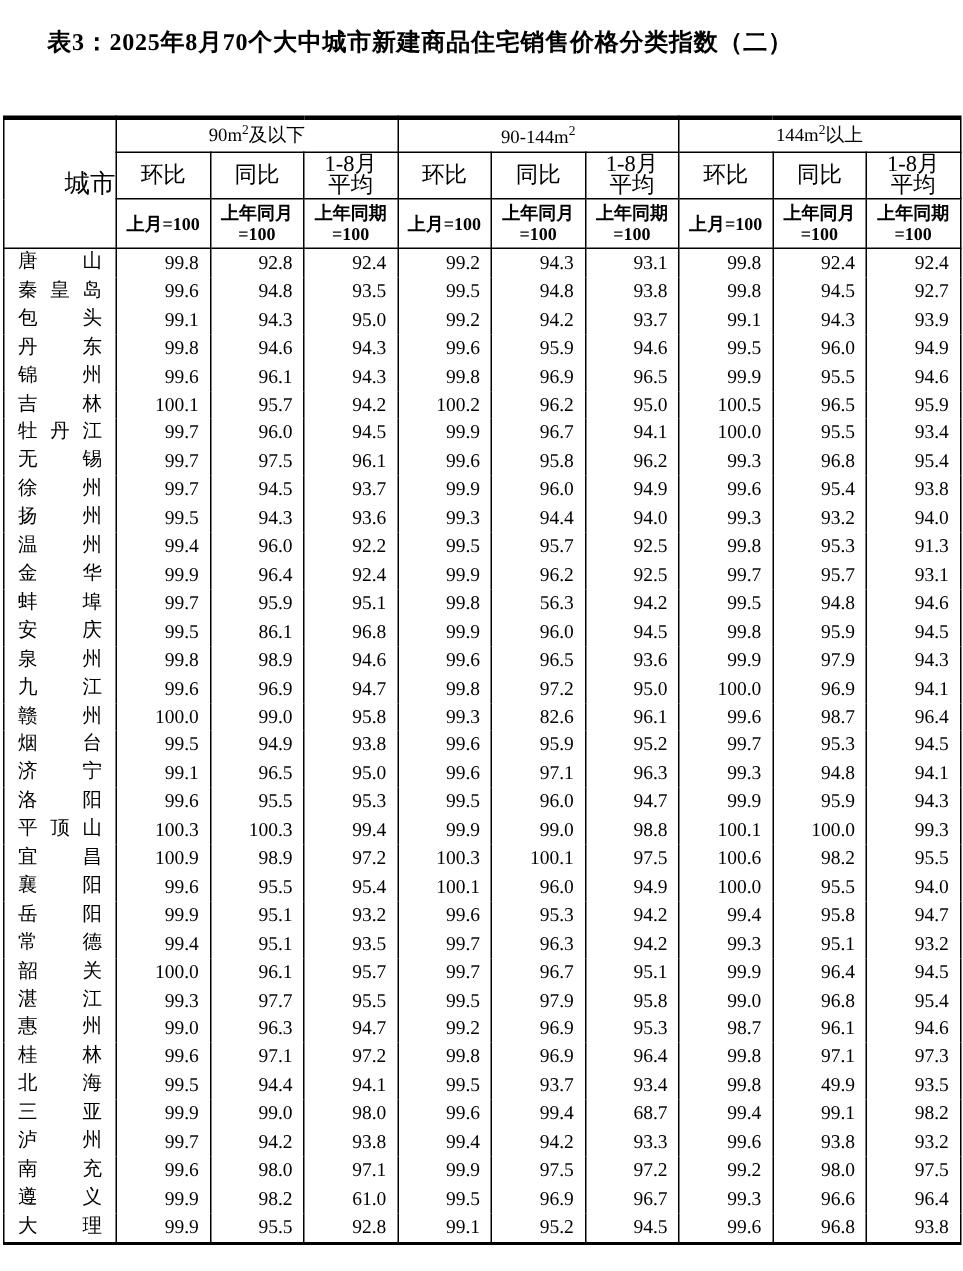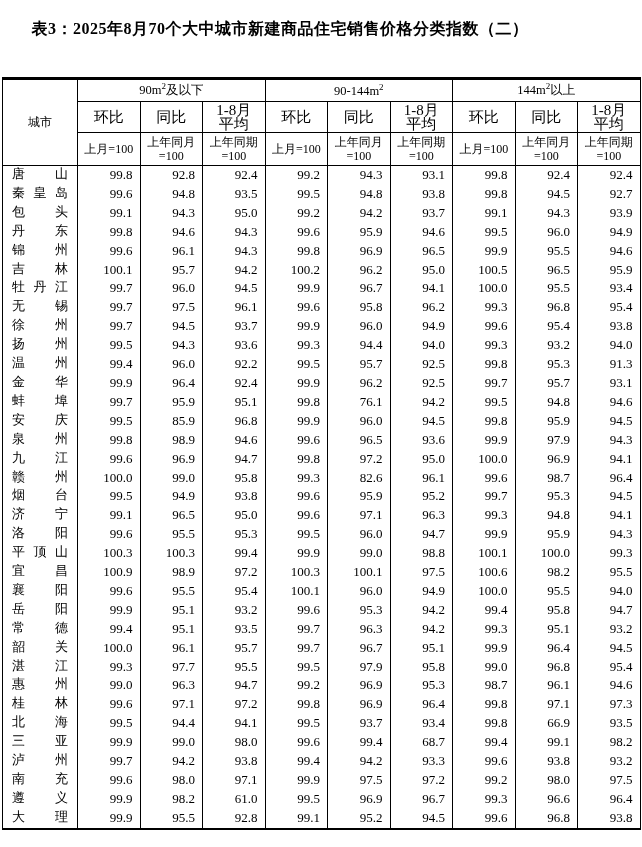--- a/index.html
+++ b/index.html
@@ -39,22 +39,22 @@
   }
   .idx thead th { border-bottom: 1px solid #000; margin-top: 48px; }
 
   .idx thead .grp {
     height: 21px;
     font-size: 12.5px;
     text-align: center;
   }
   .idx thead .grp sup { font-size: 9px; }
   .idx thead .metric { height: 30px; font-size: 15px; text-align: center; line-height: 14px; }
-  .idx thead .base   { height: 32px; font-size: 12px;   text-align: center; line-height: 14px; }
-  .idx thead .city-h { font-size: 12px; text-align: center; }
+  .idx thead .base   { height: 32px; font-size: 12px;   text-align: center; line-height: 14px; font-weight: bold; }
+  .idx thead .city-h { font-size: 17px; text-align: right; }
 
   .idx tbody td { height: 18.91px; line-height: 18.91px; font-size: 13px; }
   .idx tbody td.city {
     text-align: justify;
     text-align-last: justify;
     padding: 0 9px;
     font-family: Liberation Mono, monospace;
   }
   .idx tbody td.num {
     text-align: right;
@@ -310,30 +310,30 @@
           <td class="num">99.7</td>
           <td class="num">95.7</td>
           <td class="num">93.1</td>
         </tr>
         <tr>
           <td class="city">蚌埠</td>
           <td class="num">99.7</td>
           <td class="num">95.9</td>
           <td class="num">95.1</td>
           <td class="num">99.8</td>
-          <td class="num">76.1</td>
+          <td class="num">56.3</td>
           <td class="num">94.2</td>
           <td class="num">99.5</td>
           <td class="num">94.8</td>
           <td class="num">94.6</td>
         </tr>
         <tr>
           <td class="city">安庆</td>
           <td class="num">99.5</td>
-          <td class="num">85.9</td>
+          <td class="num">86.1</td>
           <td class="num">96.8</td>
           <td class="num">99.9</td>
           <td class="num">96.0</td>
           <td class="num">94.5</td>
           <td class="num">99.8</td>
           <td class="num">95.9</td>
           <td class="num">94.5</td>
         </tr>
         <tr>
           <td class="city">泉州</td>
@@ -517,21 +517,21 @@
         </tr>
         <tr>
           <td class="city">北海</td>
           <td class="num">99.5</td>
           <td class="num">94.4</td>
           <td class="num">94.1</td>
           <td class="num">99.5</td>
           <td class="num">93.7</td>
           <td class="num">93.4</td>
           <td class="num">99.8</td>
-          <td class="num">66.9</td>
+          <td class="num">49.9</td>
           <td class="num">93.5</td>
         </tr>
         <tr>
           <td class="city">三亚</td>
           <td class="num">99.9</td>
           <td class="num">99.0</td>
           <td class="num">98.0</td>
           <td class="num">99.6</td>
           <td class="num">99.4</td>
           <td class="num">68.7</td>

